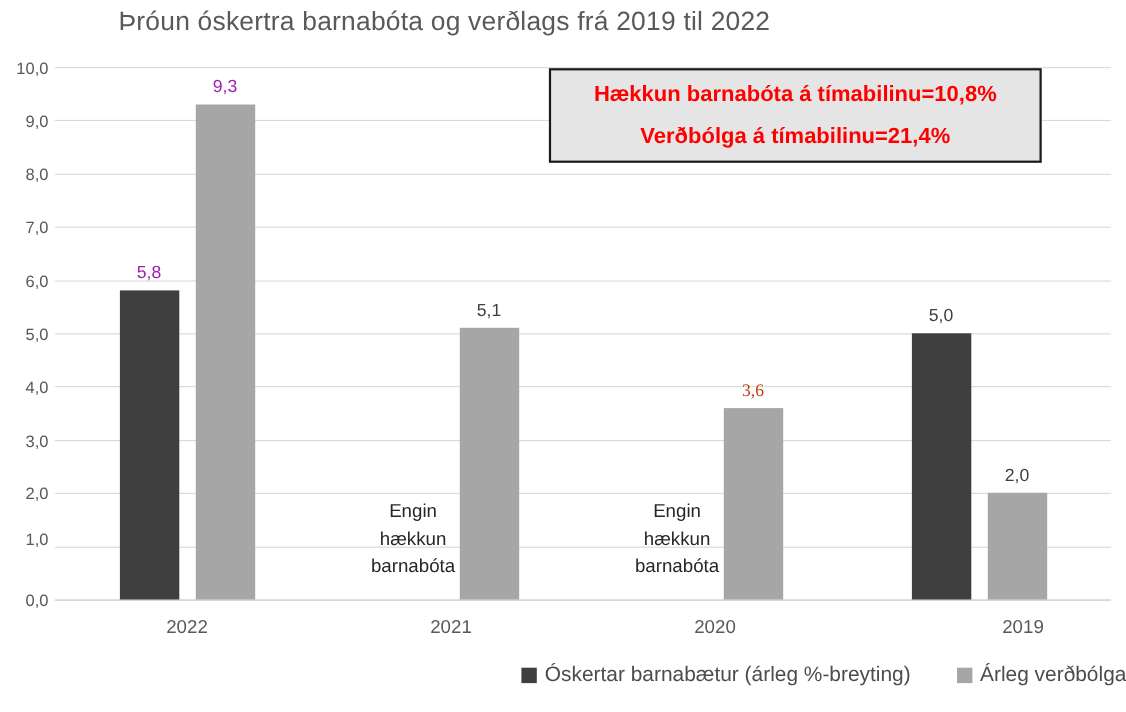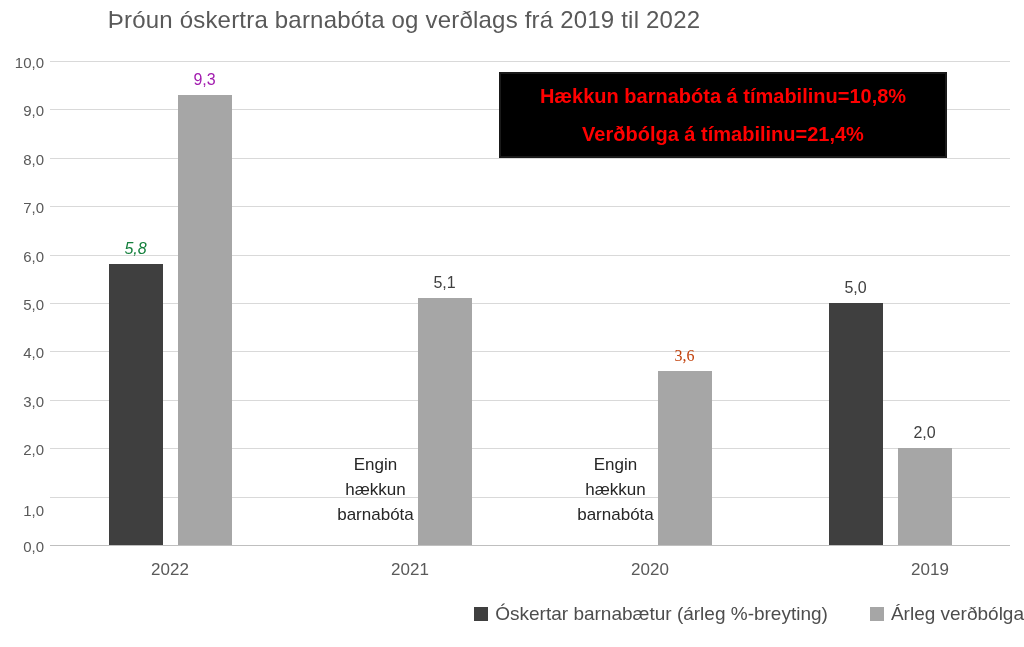--- a/index.html
+++ b/index.html
@@ -109,24 +109,24 @@
     color: #4d4d4d;
   }
   .legend-swatch {
     width: 14px;
     height: 14px;
     display: inline-block;
   }
   .annotation-box {
     position: absolute;
     left: 499px;
-    top: 72px;
+    top: 62px;
     width: 444px;
     height: 82px;
-    background: #000000;
+    background: #e5e5e5;
     border: 2px solid #1a1a1a;
     display: flex;
     flex-direction: column;
     justify-content: center;
     align-items: center;
   }
   .annotation-line {
     font-size: 20px;
     font-weight: bold;
     line-height: 38px;
@@ -134,21 +134,21 @@
   }
 </style>
 </head>
 <body>
 
 <div id="canvas">
   <div class="chart-title">Þróun óskertra barnabóta og verðlags frá 2019 til 2022</div>
 
   <div id="y-axis">
       <div class="y-tick" style="bottom: -9px; margin-top: 25px;">0,0</div>
-      <div class="y-tick" style="bottom: 27px;">1,0</div>
+      <div class="y-tick" style="bottom: 47px;">1,0</div>
       <div class="y-tick" style="bottom: 87.8px;">2,0</div>
       <div class="y-tick" style="bottom: 136.2px;">3,0</div>
       <div class="y-tick" style="bottom: 184.6px;">4,0</div>
       <div class="y-tick" style="bottom: 233px;">5,0</div>
       <div class="y-tick" style="bottom: 281.4px;">6,0</div>
       <div class="y-tick" style="bottom: 329.8px;">7,0</div>
       <div class="y-tick" style="bottom: 378.2px;">8,0</div>
       <div class="y-tick" style="bottom: 426.6px;">9,0</div>
       <div class="y-tick" style="bottom: 475px;">10,0</div>
     </div>
@@ -159,21 +159,21 @@
       <div class="gridline" style="bottom: 145.2px; background: rgb(217, 217, 217);"></div>
       <div class="gridline" style="bottom: 193.6px; background: rgb(217, 217, 217);"></div>
       <div class="gridline" style="bottom: 242px; background: rgb(217, 217, 217);"></div>
       <div class="gridline" style="bottom: 290.4px; background: rgb(217, 217, 217);"></div>
       <div class="gridline" style="bottom: 338.8px; background: rgb(217, 217, 217);"></div>
       <div class="gridline" style="bottom: 387.2px; background: rgb(217, 217, 217);"></div>
       <div class="gridline" style="bottom: 435.6px; background: rgb(217, 217, 217);"></div>
       <div class="gridline" style="bottom: 484px; background: rgb(217, 217, 217);"></div>
       <div class="axis-line" style="background: rgb(191, 191, 191);"></div>
       <div class="bar" style="left: 58.5px; width: 54px; height: 280.72px; background: rgb(63, 63, 63);"></div>
-      <div class="bar-value-label" style="left: 45.5px; bottom: 287.72px; color: #15803d; font-style: italic;">5,8</div>
+      <div class="bar-value-label" style="left: 45.5px; bottom: 287.72px; color: #a21caf;">5,8</div>
       <div class="bar" style="left: 127.5px; width: 54px; height: 450.12px; background: rgb(166, 166, 166);"></div>
       <div class="bar-value-label" style="left: 114.5px; bottom: 457.12px; color: #a21caf;">9,3</div>
       <div class="no-bar-note" style="left: 265.5px; color: rgb(38, 38, 38);">
         <div>Engin</div>
         <div>hækkun</div>
         <div>barnabóta</div>
       </div>
       <div class="bar" style="left: 367.5px; width: 54px; height: 246.84px; background: rgb(166, 166, 166);"></div>
       <div class="bar-value-label" style="left: 354.5px; bottom: 253.84px; color: rgb(64, 64, 64);">5,1</div>
       <div class="no-bar-note" style="left: 505.5px; color: rgb(38, 38, 38);">

